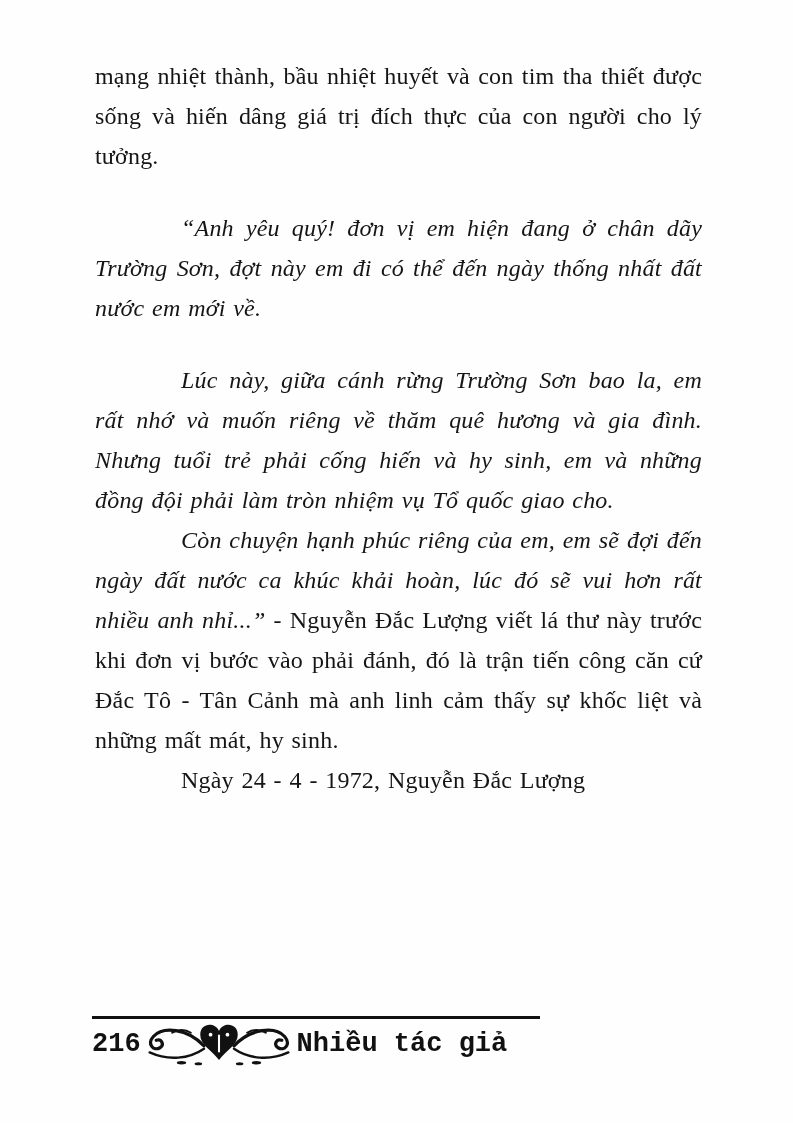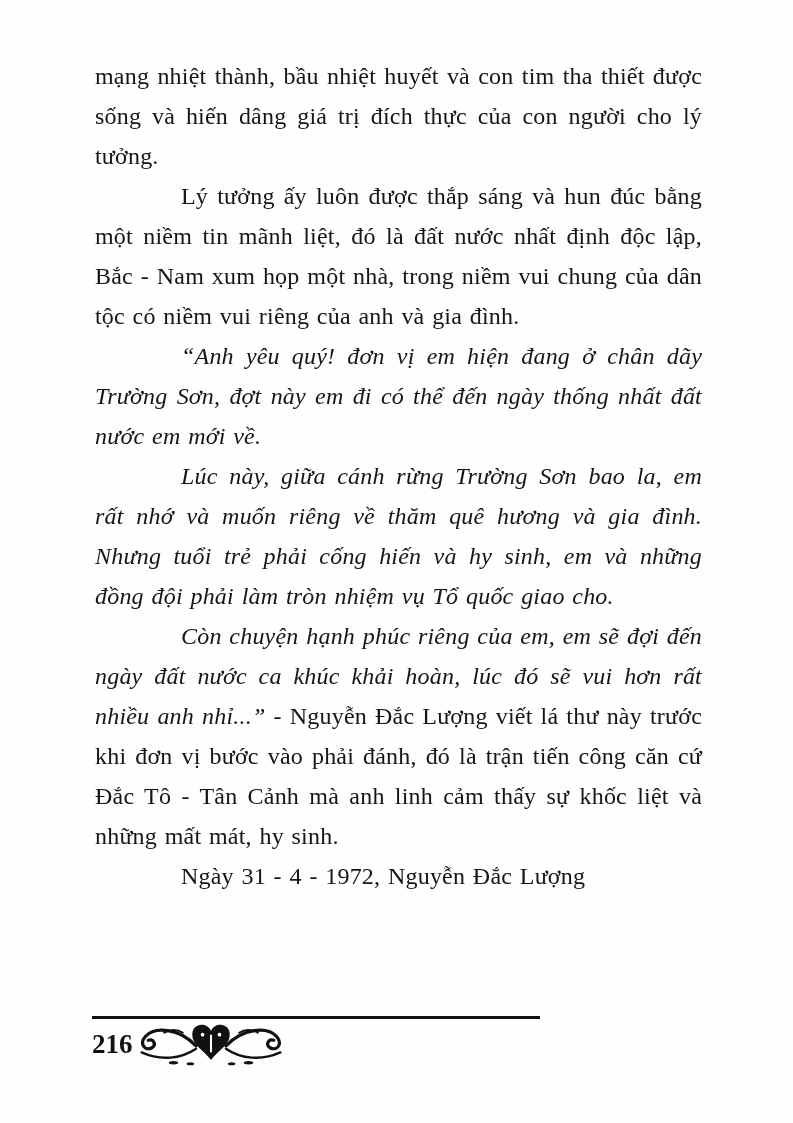--- a/index.html
+++ b/index.html
@@ -27,61 +27,60 @@
   .para {
     margin: 0;
     font-size: 24px;
     line-height: 40px;
     letter-spacing: 0.2px;
     word-spacing: 1.5px;
     text-align: justify;
     color: #151515;
   }
   .para.indent { text-indent: 86px; }
-  .italic { font-style: italic; }
+  .italic { font-style: italic; margin-top: 32px; }
   .footer {
     position: absolute;
     left: 92px;
     top: 1016px;
     width: 620px;
   }
   .footer-rule {
     width: 448px;
     height: 0;
     border-top: 3px solid #111;
   }
   .footer-row {
     display: flex;
     align-items: center;
     margin-top: 1px;
     gap: 2px;
   }
   .page-num, .author {
-    font-family: Liberation Serif, serif;
+    font-family: Liberation Mono, monospace;
     font-weight: 700;
     font-size: 27px;
     color: #111;
     white-space: nowrap;
   }
   .ornament { display: inline-flex; align-items: center; margin: 0 1px; }
   .ornament svg { display: block; }
 </style>
 </head>
 <body>
 
 <div class="page">
 
   <div class="text-block">
     <p class="para">mạng nhiệt thành, bầu nhiệt huyết và con tim tha thiết được sống và hiến dâng giá trị đích thực của con người cho lý tưởng.</p>
-    <p class="para indent">Lý tưởng ấy luôn được thắp sáng và hun đúc bằng một niềm tin mãnh liệt, đó là đất nước nhất định độc lập, Bắc - Nam xum họp một nhà, trong niềm vui chung của dân tộc có niềm vui riêng của anh và gia đình.</p>
     <p class="para indent italic">“Anh yêu quý! đơn vị em hiện đang ở chân dãy Trường Sơn, đợt này em đi có thể đến ngày thống nhất đất nước em mới về.</p>
     <p class="para indent italic">Lúc này, giữa cánh rừng Trường Sơn bao la, em rất nhớ và muốn riêng về thăm quê hương và gia đình. Nhưng tuổi trẻ phải cống hiến và hy sinh, em và những đồng đội phải làm tròn nhiệm vụ Tổ quốc giao cho.</p>
     <p class="para indent"><span class="italic">Còn chuyện hạnh phúc riêng của em, em sẽ đợi đến ngày đất nước ca khúc khải hoàn, lúc đó sẽ vui hơn rất nhiều anh nhỉ...”</span>
       <span>- Nguyễn Đắc Lượng viết lá thư này trước khi đơn vị bước vào phải đánh, đó là trận tiến công căn cứ Đắc Tô - Tân Cảnh mà anh linh cảm thấy sự khốc liệt và những mất mát, hy sinh.</span></p>
-    <p class="para indent">Ngày 31 - 4 - 1972, Nguyễn Đắc Lượng</p>
+    <p class="para indent">Ngày 24 - 4 - 1972, Nguyễn Đắc Lượng</p>
   </div>
 
   <div class="footer">
     <div class="footer-rule"></div>
     <div class="footer-row">
       <span class="page-num">216</span>
       <span class="ornament">
         <svg width="150" height="48" viewBox="0 0 160 50" xmlns="http://www.w3.org/2000/svg">
           <g fill="none" stroke="#111" stroke-linecap="round">
 
@@ -100,16 +99,17 @@
           <circle cx="89" cy="15" r="2" fill="#fefefe"></circle>
 
           <g fill="#111">
             <ellipse cx="40" cy="45" rx="5" ry="1.8"></ellipse>
             <ellipse cx="58" cy="46" rx="4" ry="1.6"></ellipse>
             <ellipse cx="102" cy="46" rx="4" ry="1.6"></ellipse>
             <ellipse cx="120" cy="45" rx="5" ry="1.8"></ellipse>
           </g>
         </svg>
       </span>
+      <span class="author">Nhiều tác giả</span>
     </div>
   </div>
 
 </div>
 
 </body></html>

